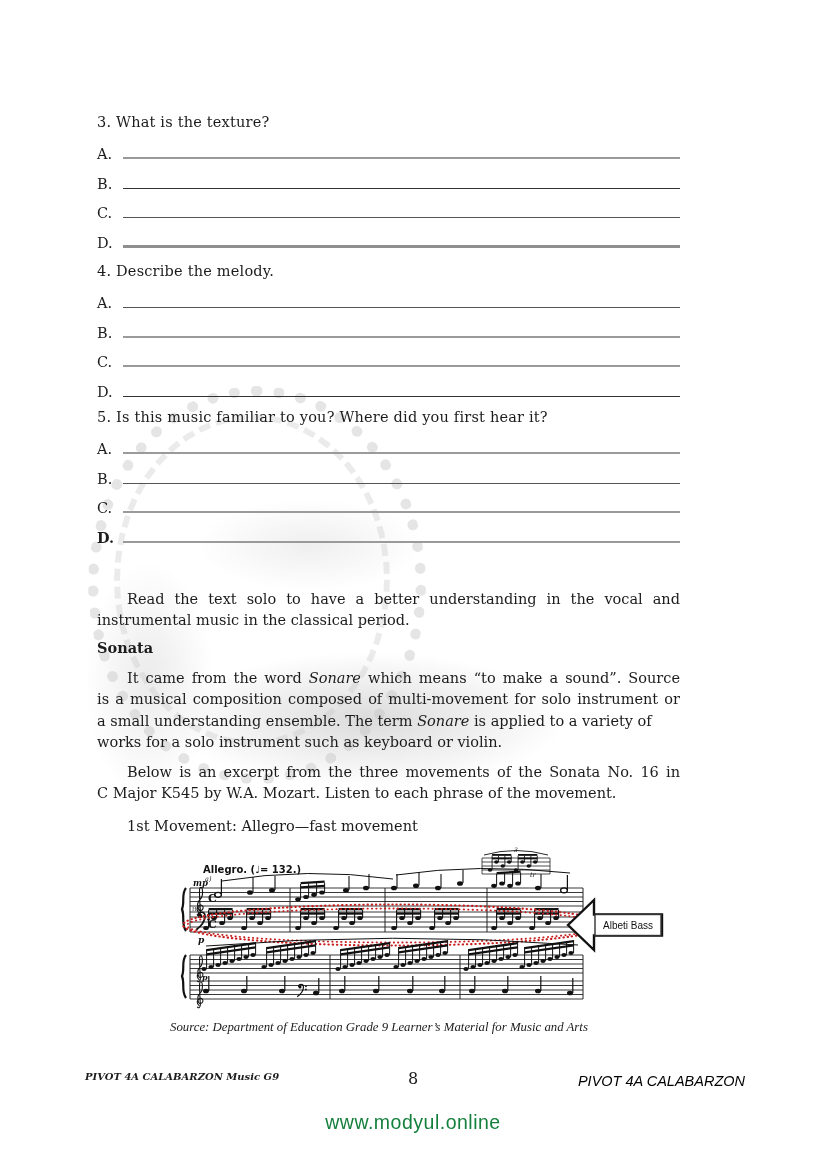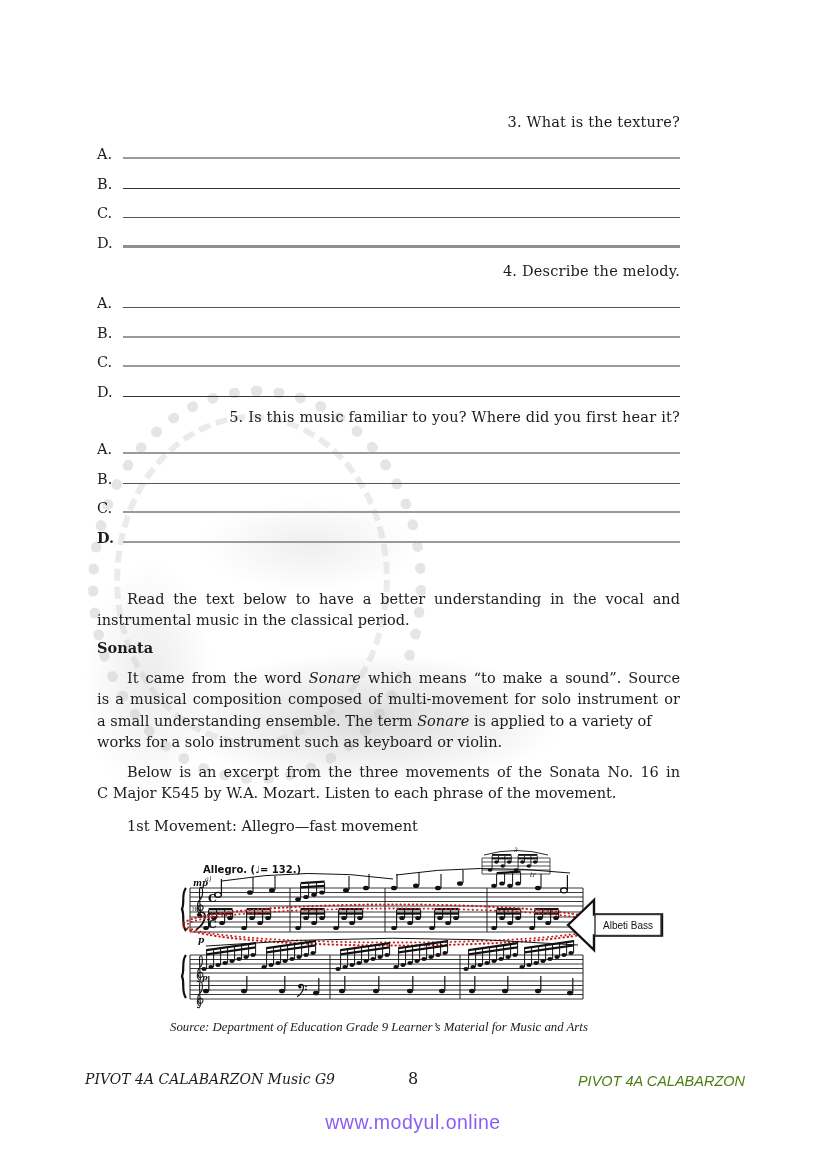--- a/index.html
+++ b/index.html
@@ -10,46 +10,46 @@
   .ring1{left:88px;top:386px;width:316px;height:376px;border:11px dotted #c7c7c7;border-radius:50%;opacity:.45;}
   .ring2{left:114px;top:414px;width:264px;height:320px;border:6px dashed #cdcdcd;border-radius:50%;opacity:.38;}
   .blob1{left:168px;top:652px;width:400px;height:135px;border-radius:50%;opacity:.6;
          background:radial-gradient(ellipse at center,#c3c3c3 0%,rgba(255,255,255,0) 70%);}
   .blob2{left:84px;top:560px;width:130px;height:240px;border-radius:50%;opacity:.35;
          background:radial-gradient(ellipse at center,#c6c6c6 0%,rgba(255,255,255,0) 70%);}
   .blob3{left:200px;top:500px;width:220px;height:90px;border-radius:50%;opacity:.3;
          background:radial-gradient(ellipse at center,#c9c9c9 0%,rgba(255,255,255,0) 72%);}
   
   .q{position:absolute;left:97px;width:583px;font-size:14.5px;}
-  .q-title{height:24px;line-height:24px;letter-spacing:.2px;text-align:right;}
+  .q-title{height:24px;line-height:24px;letter-spacing:.2px;}
   .blank{display:flex;height:29.4px;align-items:flex-end;}
   .blank .lbl{width:26px;line-height:18px;}
   .blank .line{flex:1;margin-bottom:4px;}
   .lbl.bold{font-weight:bold;}
   .ln-gray{border-bottom:2.5px solid #9a9a9a;}
   .ln-gray3{border-bottom:3px solid #8f8f8f;}
   .ln-dark{border-bottom:1.5px solid #333;}
   .ln-thin{border-bottom:1px solid #555;}
   
   .para{position:absolute;left:97px;width:583px;font-size:14.5px;line-height:21.4px;}
   .pline{white-space:normal;}
   .jline{text-align:justify;text-align-last:justify;}
   .indent{padding-left:30px;}
   .ital{font-style:italic;}
   .bold{font-weight:bold;}
   
   .score{position:absolute;left:178px;top:843px;width:492px;height:172px;}
   .source-line{position:absolute;left:170px;top:1020px;font-family:"Liberation Serif",serif;font-size:12.8px;font-style:italic;}
   
-  .f-left{position:absolute;left:85px;top:1071px;font-style:italic;font-size:14px;}
+  .f-left{position:absolute;left:85px;top:1071px;font-style:italic;font-size:10px;font-weight:bold;}
   .f-page{position:absolute;left:0;top:1069px;width:826px;text-align:center;font-size:16px;}
   .f-right{position:absolute;right:81px;top:1073px;font-style:italic;font-size:14.5px;
-           font-family:"Liberation Sans",sans-serif;color:#4d7c0f;text-align:center;}
+           font-family:"Liberation Sans",sans-serif;color:#000000;text-align:center;}
   .f-mark{position:absolute;left:0;top:1111px;width:826px;text-align:center;font-size:19.5px;
-          color:#8b5cf6;font-family:"Liberation Sans",sans-serif;letter-spacing:.5px;}
+          color:#15803d;font-family:"Liberation Sans",sans-serif;letter-spacing:.5px;}
 </style>
 </head>
 <body>
 
 <div class="page">
 
   <div class="stamp ring1"></div>
   <div class="stamp ring2"></div>
   <div class="stamp blob1"></div>
   <div class="stamp blob2"></div>
@@ -109,21 +109,21 @@
       <span class="lbl">C.</span>
       <div class="line ln-gray"></div>
     </div>
     <div class="blank">
       <span class="lbl bold">D.</span>
       <div class="line ln-gray"></div>
     </div>
   </div>
 
   <div class="para" style="top:589px">
-    <div class="pline jline indent">Read the text below to have a better understanding in the vocal and</div>
+    <div class="pline jline indent">Read the text solo to have a better understanding in the vocal and</div>
     <div class="pline">instrumental music in the classical period.</div>
   </div>
 
   <div class="para bold" style="top:637px">Sonata</div>
 
   <div class="para" style="top:668px">
     <div class="pline jline indent"><span>It came from the word </span><span class="ital">Sonare</span><span> which means “to make a sound”. Source</span></div>
     <div class="pline jline">is a musical composition composed of multi-movement for solo instrument or</div>
     <div class="pline"><span>a small understanding ensemble. The term </span><span class="ital">Sonare</span><span> is applied to a variety of</span></div>
     <div class="pline">works for a solo instrument such as keyboard or violin.</div>

